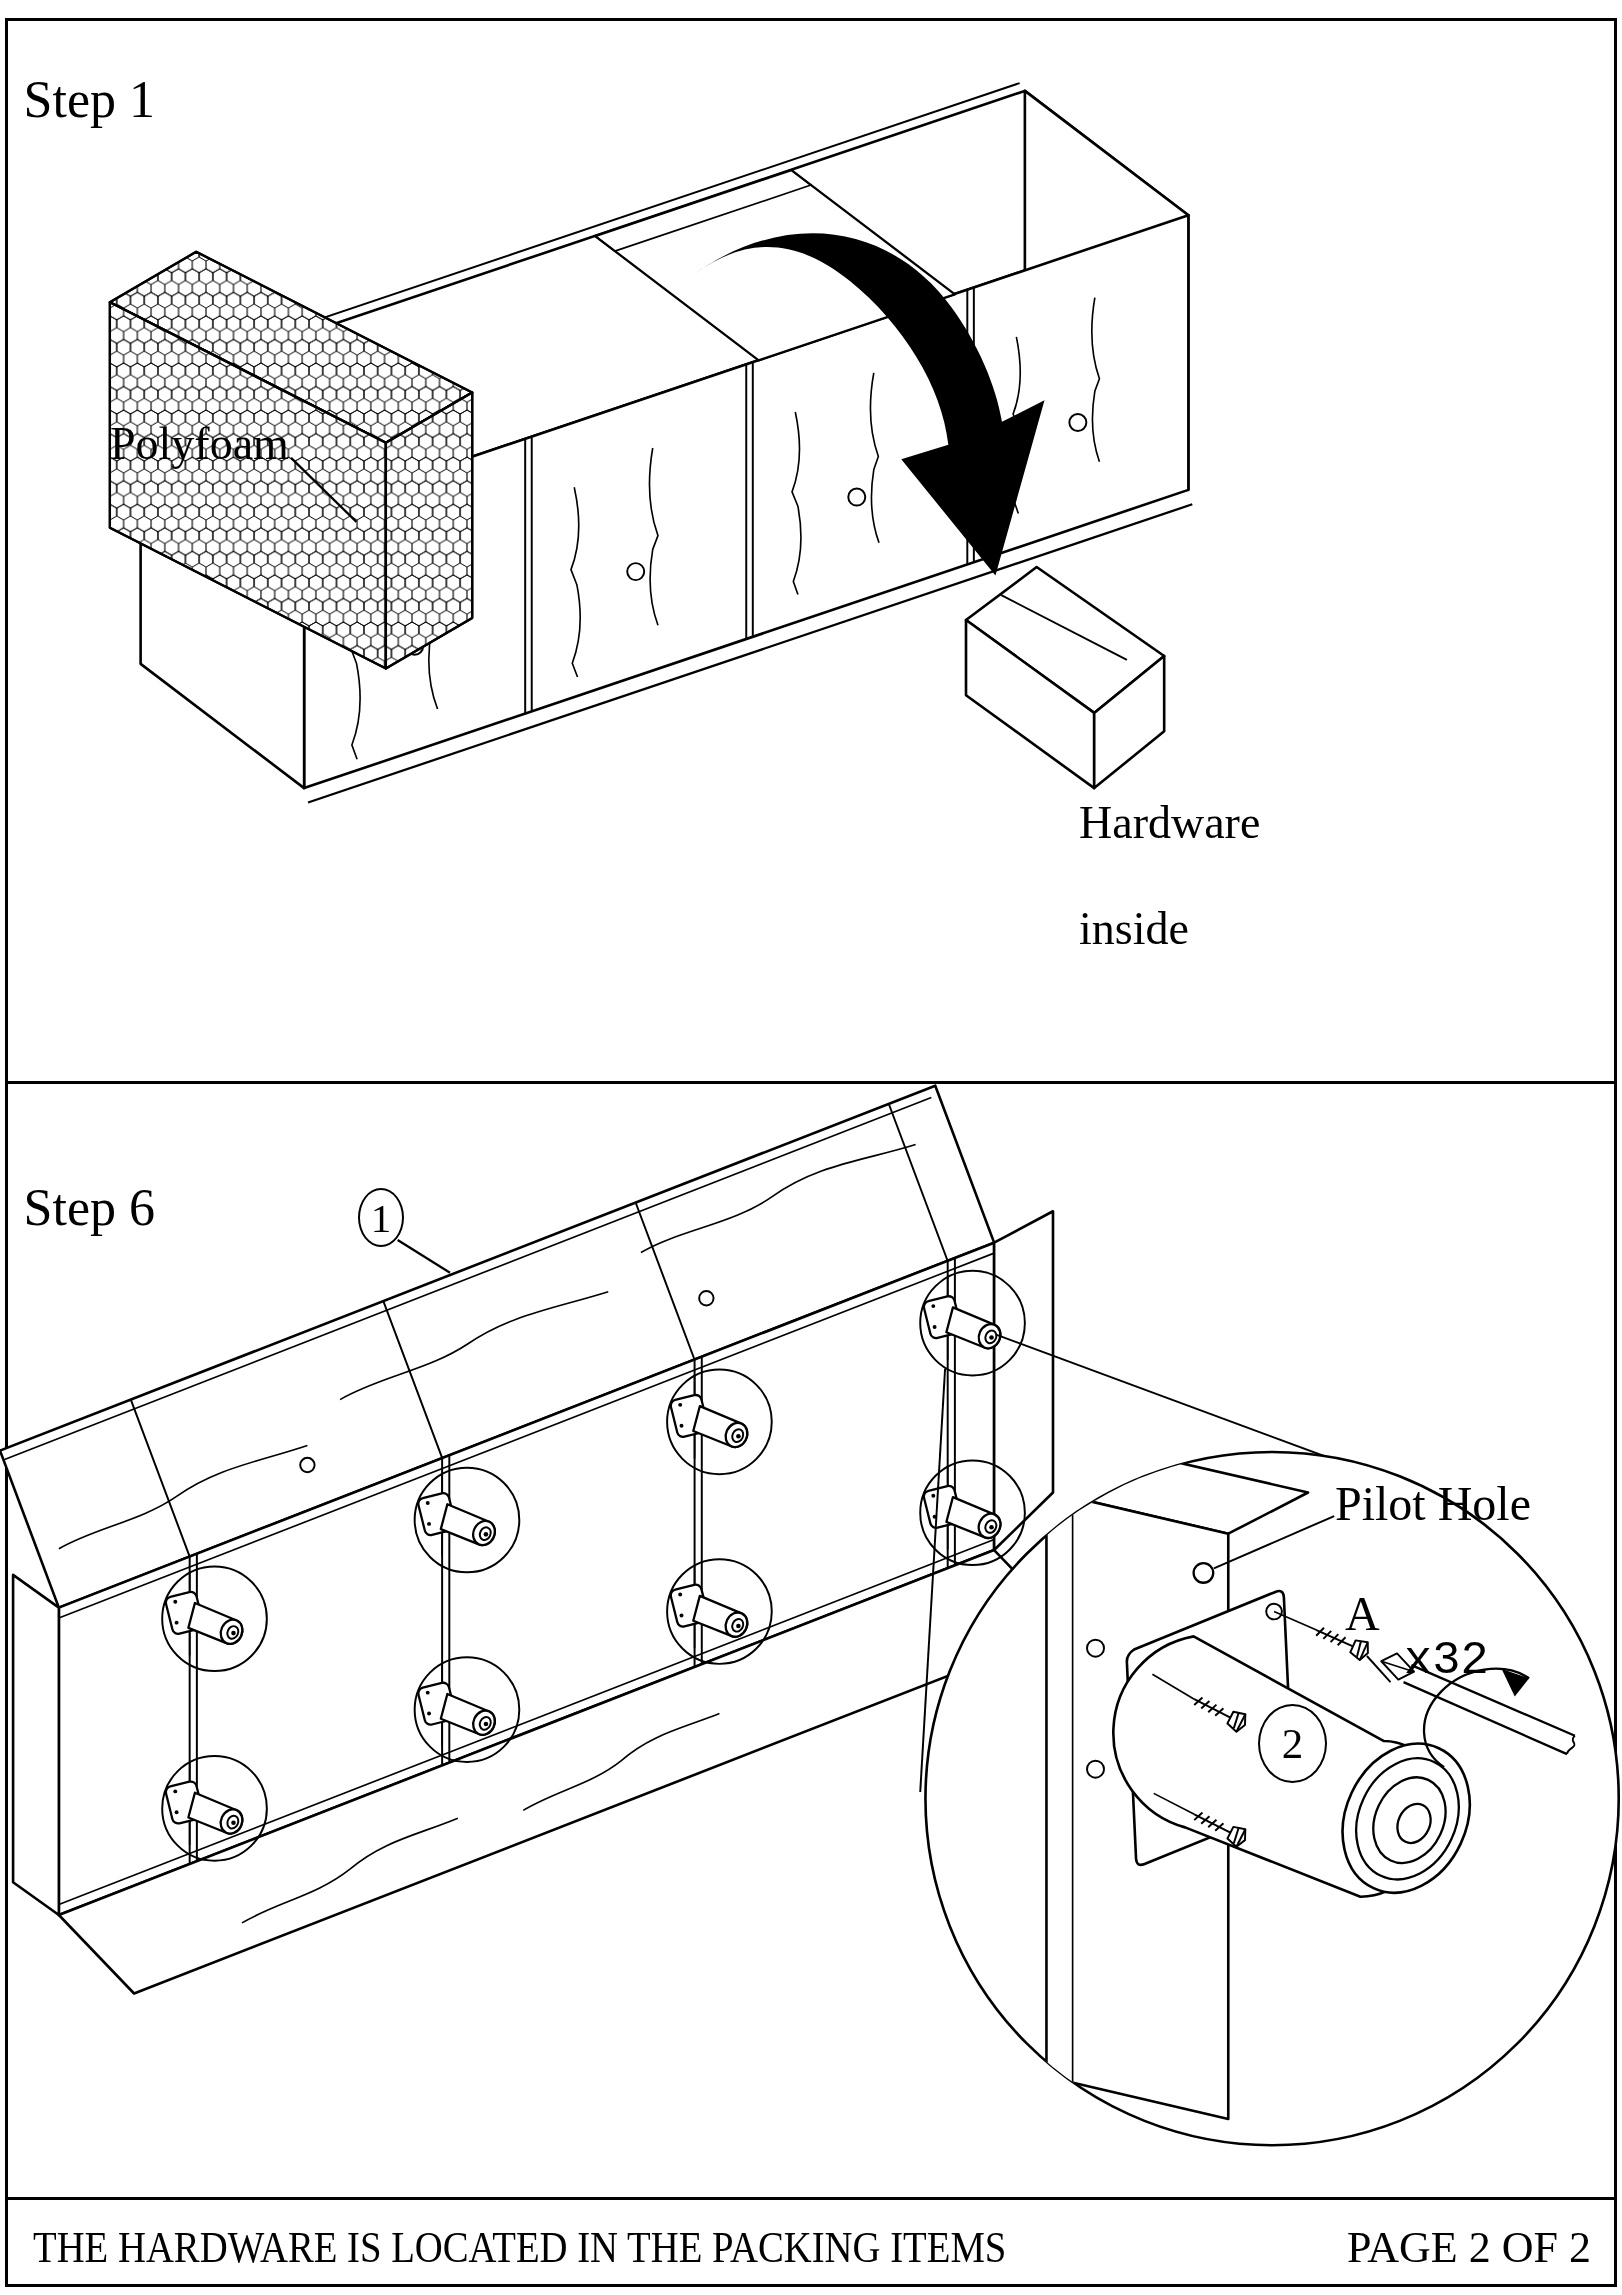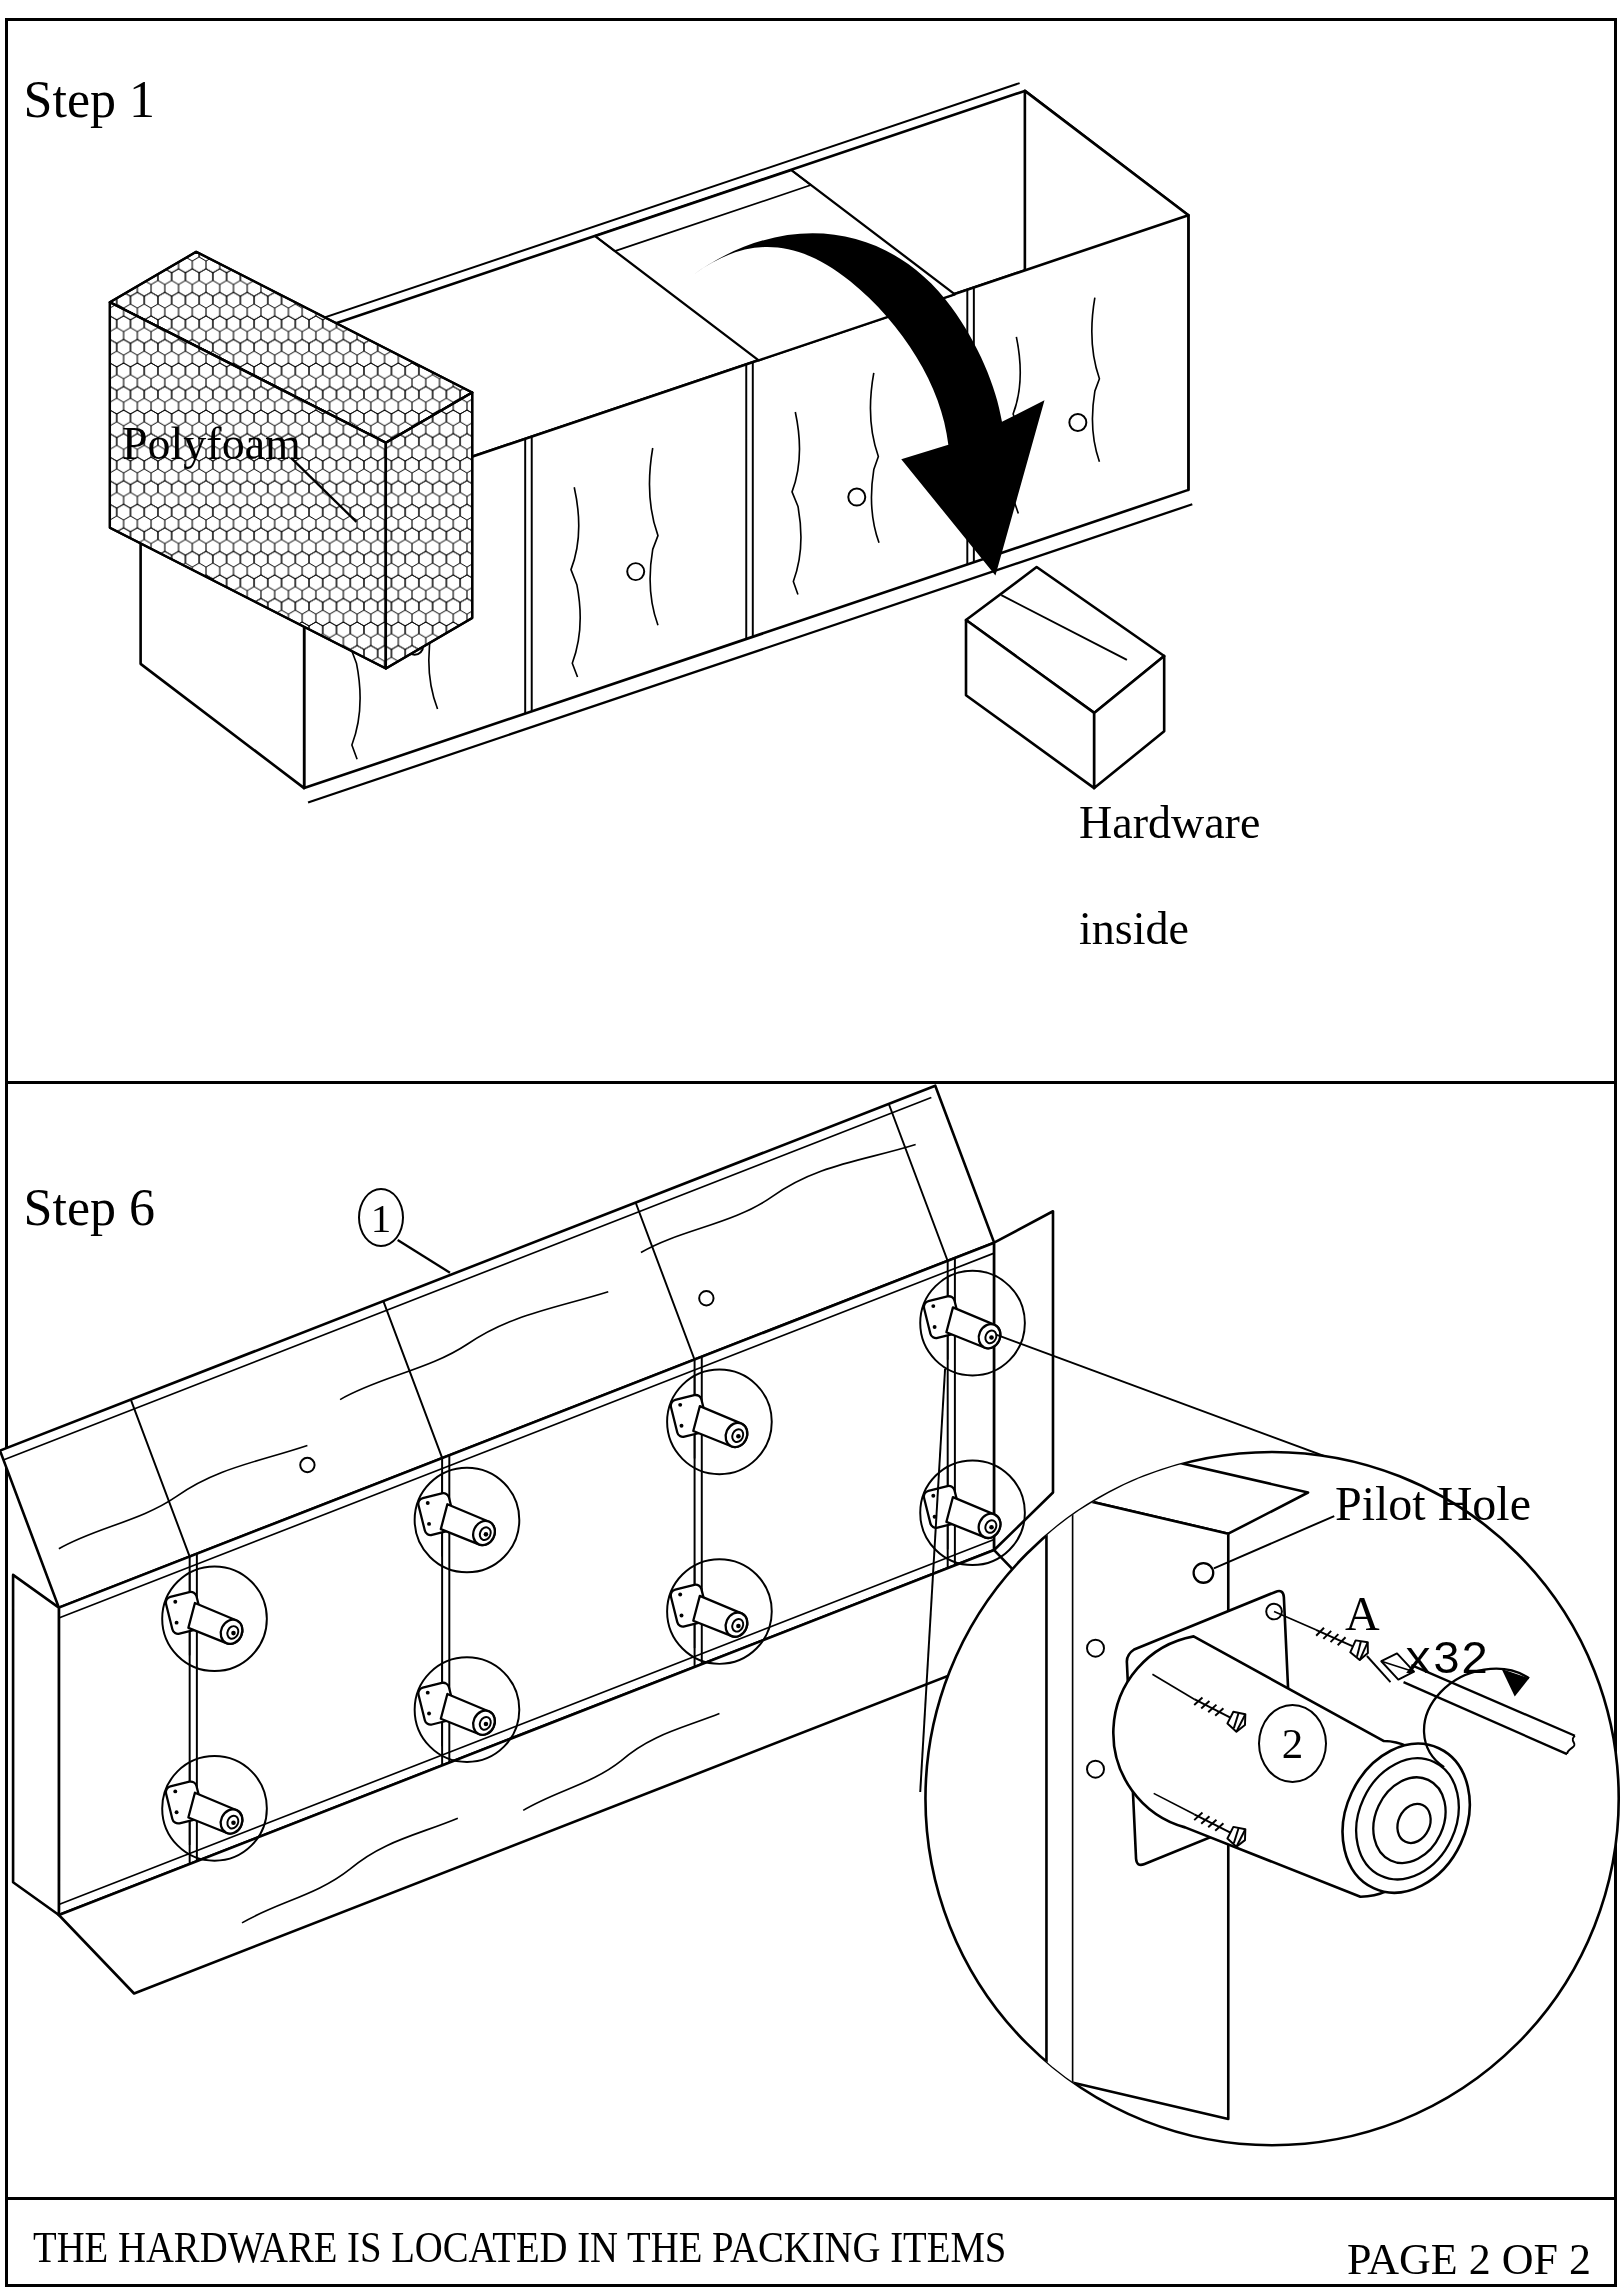--- a/index.html
+++ b/index.html
@@ -206,27 +206,27 @@
       </g>
 
       <line x1="2040" y1="2318" x2="1856" y2="2398" stroke-width="3"></line>
 
       <line x1="2090" y1="2532" x2="2126" y2="2572" stroke-width="3"></line>
     </g>
   </g>
 </svg>
 
 <div class="lbl title" style="left:23.6px;top:41px;">Step 1</div>
-<div class="lbl callout" style="left:122px;top:419px;">Polyfoam</div>
+<div class="lbl callout" style="left:110px;top:419px;">Polyfoam</div>
 <div class="lbl callout" style="left:1079px;top:798px;">Hardware</div>
 <div class="lbl callout" style="left:1079px;top:904px;">inside</div>
 
 <div class="lbl title" style="left:23.6px;top:1149px;">Step 6</div>
 <div class="badge" style="left:358px;top:1188px;width:42px;height:55px;border-width:2px;font-size:41px;">1</div>
 
 <div class="lbl" style="left:1335px;top:1478px;font-size:48px;">Pilot Hole</div>
 <div class="lbl" style="left:1345px;top:1588px;font-size:48px;">A</div>
 <div class="lbl" style="left:1404px;top:1635px;font-size:47px;font-family:Liberation Mono, monospace;">x32</div>
 <div class="badge" style="left:1258px;top:1704px;width:65px;height:75px;border-width:2.6px;font-size:43px;">2</div>
 
 <div class="footer-note" style="left:33px;top:2222px;">THE HARDWARE IS LOCATED IN THE PACKING ITEMS</div>
-<div class="footer-page" style="right:31px;top:2222px;margin-top:12px;">PAGE 2 OF 2</div>
+<div class="footer-page" style="right:31px;top:2222px;">PAGE 2 OF 2</div>
 
 
 </body></html>

